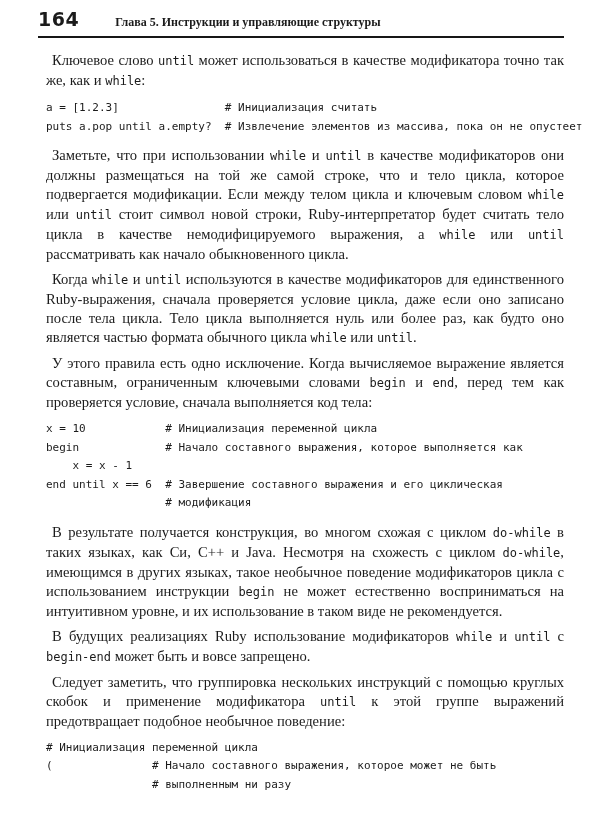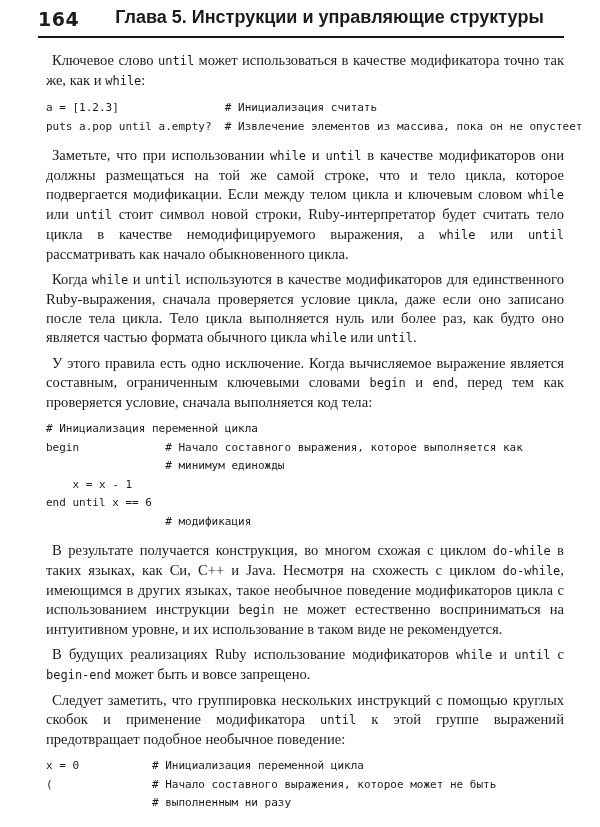--- a/index.html
+++ b/index.html
@@ -11,36 +11,36 @@
     overflow: hidden;
   }
   .page {
     box-sizing: border-box;
     width: 600px; height: 827px;
     padding: 10px 36px 0 38px;
     background: #ffffff;
   }
   .header {
     display: flex;
-    align-items: flex-start;
+    align-items: flex-end;
     gap: 36px;
     border-bottom: 2px solid #161616;
     padding-bottom: 7px;
   }
   .page-number {
     font-family: "DejaVu Sans", sans-serif;
     font-weight: 700;
     font-size: 19px;
     line-height: 19px;
     letter-spacing: 0.5px;
   }
   .chapter-title {
-    font-family: Liberation Sans, sans-serif;
+    font-family: Liberation Serif, serif;
     font-weight: 700;
-    font-size: 18px;
+    font-size: 12px;
     line-height: 14px;
   }
   .body-text { padding: 7px 0 0 8px; }
   p.para {
     margin: 6px 0;
     font-size: 14.6px;
     line-height: 19px;
     text-align: justify;
     text-indent: 6px;
   }
@@ -74,29 +74,28 @@
   <div class="body-text">
       <p class="para"><span>Ключевое слово </span><span class="mono">until</span><span> может использоваться в качестве модификатора точно так же, как и </span><span class="mono">while</span><span>:</span></p>
       <div class="codeblock" style="--col: 27ch;">
         <div class="codeline"><span class="src">a = [1.2.3]</span><span class="cmt"># Инициализация считать</span></div>
         <div class="codeline"><span class="src">puts a.pop until a.empty?</span><span class="cmt"># Извлечение элементов из массива, пока он не опустеет</span></div>
       </div>
       <p class="para"><span>Заметьте, что при использовании </span><span class="mono">while</span><span> и </span><span class="mono">until</span><span> в качестве модификаторов они должны размещаться на той же самой строке, что и тело цикла, которое подвергается модификации. Если между телом цикла и ключевым словом </span><span class="mono">while</span><span> или </span><span class="mono">until</span><span> стоит символ новой строки, Ruby-интерпретатор будет считать тело цикла в качестве немодифицируемого выражения, а </span><span class="mono">while</span><span> или </span><span class="mono">until</span><span> рассматривать как начало обыкновенного цикла.</span></p>
       <p class="para"><span>Когда </span><span class="mono">while</span><span> и </span><span class="mono">until</span><span> используются в качестве модификаторов для единственного Ruby-выражения, сначала проверяется условие цикла, даже если оно записано после тела цикла. Тело цикла выполняется нуль или более раз, как будто оно является частью формата обычного цикла </span><span class="mono">while</span><span> или </span><span class="mono">until</span><span>.</span></p>
       <p class="para"><span>У этого правила есть одно исключение. Когда вычисляемое выражение является составным, ограниченным ключевыми словами </span><span class="mono">begin</span><span> и </span><span class="mono">end</span><span>, перед тем как проверяется условие, сначала выполняется код тела:</span></p>
       <div class="codeblock" style="--col: 18ch;">
-        <div class="codeline"><span class="cmt"># Инициализация переменной цикла</span></div>
+        <div class="codeline"><span class="src">x = 10</span><span class="cmt"># Инициализация переменной цикла</span></div>
         <div class="codeline"><span class="src">begin</span><span class="cmt"># Начало составного выражения, которое выполняется как</span></div>
-        <div class="codeline"><span class="src"></span><span class="cmt"># минимум единожды</span></div>
         <div class="codeline"><span class="src">    x = x - 1</span></div>
-        <div class="codeline"><span class="src">end until x == 6</span></div>
+        <div class="codeline"><span class="src">end until x == 6</span><span class="cmt"># Завершение составного выражения и его циклическая</span></div>
         <div class="codeline"><span class="src"></span><span class="cmt"># модификация</span></div>
       </div>
       <p class="para"><span>В результате получается конструкция, во многом схожая с циклом </span><span class="mono">do-while</span><span> в таких языках, как Си, C++ и Java. Несмотря на схожесть с циклом </span><span class="mono">do-while</span><span>, имеющимся в других языках, такое необычное поведение модификаторов цикла с использованием инструкции </span><span class="mono">begin</span><span> не может естественно восприниматься на интуитивном уровне, и их использование в таком виде не рекомендуется.</span></p>
       <p class="para"><span>В будущих реализациях Ruby использование модификаторов </span><span class="mono">while</span><span> и </span><span class="mono">until</span><span> с </span><span class="mono">begin-end</span><span> может быть и вовсе запрещено.</span></p>
       <p class="para"><span>Следует заметить, что группировка нескольких инструкций с помощью круглых скобок и применение модификатора </span><span class="mono">until</span><span> к этой группе выражений предотвращает подобное необычное поведение:</span></p>
       <div class="codeblock" style="--col: 16ch;">
-        <div class="codeline"><span class="src">x = 0</span><span class="cmt"># Инициализация переменной цикла</span></div>
+        <div class="codeline"><span class="cmt"># Инициализация переменной цикла</span></div>
         <div class="codeline"><span class="src">(</span><span class="cmt"># Начало составного выражения, которое может не быть</span></div>
         <div class="codeline"><span class="src"></span><span class="cmt"># выполненным ни разу</span></div>
       </div>
     </div>
 </div>
 
 </body></html>

